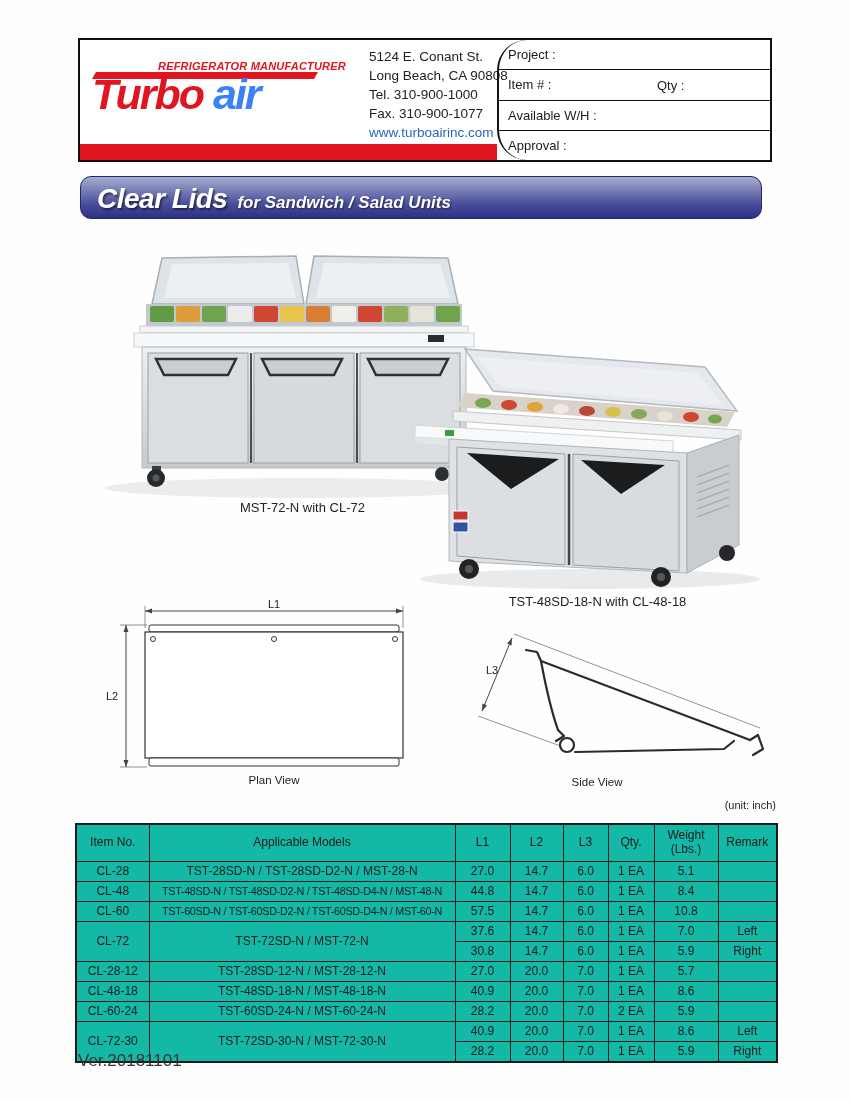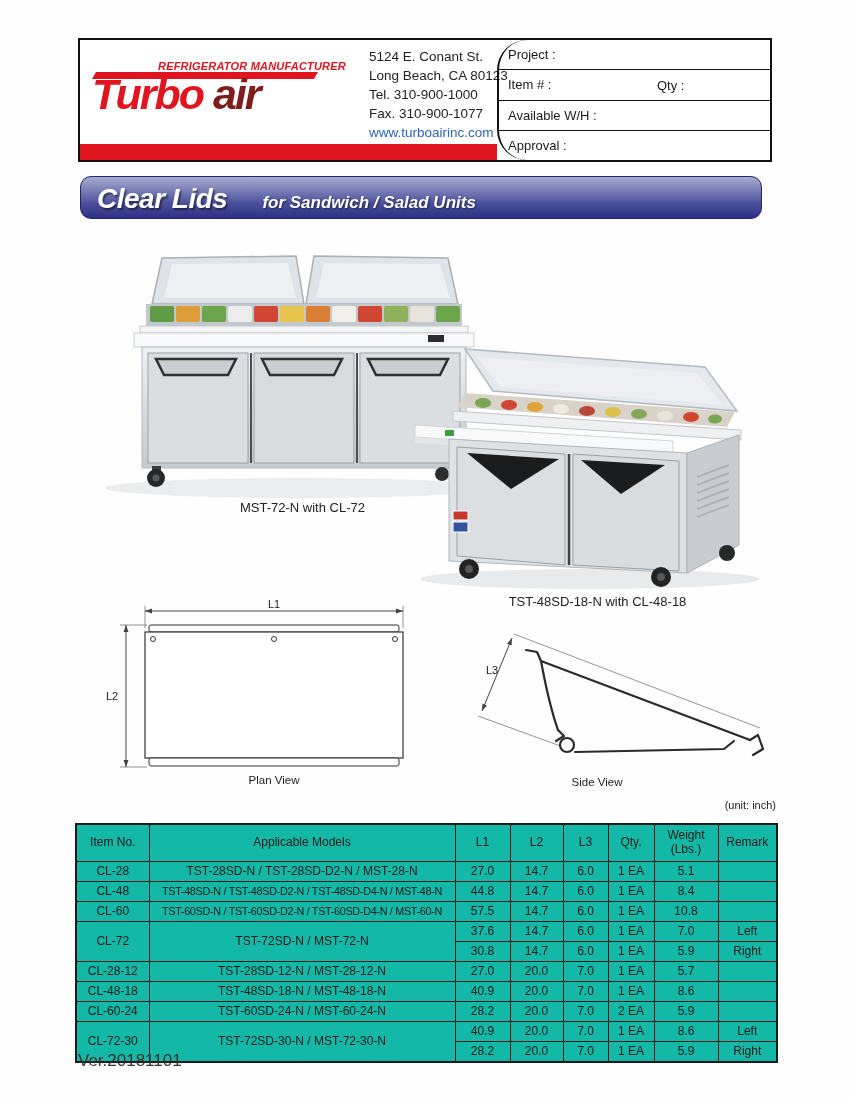--- a/index.html
+++ b/index.html
@@ -10,38 +10,38 @@
   .header-box{position:absolute;left:78px;top:38px;width:694px;height:124px;
               border:2px solid #111;box-sizing:border-box;background:#fff;}
   .logo-area{position:absolute;left:8px;top:2px;width:280px;height:100px;}
   .logo-top{position:absolute;left:70px;top:18px;font-size:11px;font-weight:bold;font-style:italic;
             color:#e1151f;letter-spacing:.2px;white-space:nowrap;}
   .logo-tbar{position:absolute;left:6px;top:30px;width:222px;height:7px;background:#e1151f;
              transform:skewX(-30deg);}
   .logo-main{position:absolute;left:4px;top:28px;font-size:43px;font-weight:bold;font-style:italic;
              letter-spacing:-2px;white-space:nowrap;}
   .logo-main .turbo{color:#e1151f;}
-  .logo-main .air{color:#7f1d1d;}
+  .logo-main .air{color:#3b82f6;}
   .logo-tagline{position:absolute;left:6px;top:82px;font-size:17px;color:#1c1c1c;
                 letter-spacing:-.2px;white-space:nowrap;}
   .address{position:absolute;left:289px;top:7px;font-size:13.5px;line-height:19px;color:#222;}
   .address a{color:#2b64bd;text-decoration:none;}
   .red-bar{position:absolute;left:0;bottom:0;width:417px;height:16px;background:#e1151f;}
   .form-col{position:absolute;right:0;top:0;width:273px;height:100%;border-left:2px solid #111;
             box-sizing:border-box;display:flex;flex-direction:column;border-radius:30px;}
   .form-row{flex:1;border-bottom:1px solid #111;display:flex;align-items:center;
             padding-left:9px;font-size:13px;position:relative;}
   .form-row:last-child{border-bottom:none;}
   .form-qty{position:absolute;left:158px;top:50%;transform:translateY(-50%);}
 
   
   .banner{position:absolute;left:80px;top:176px;width:682px;height:43px;border-radius:11px;
           background:linear-gradient(180deg,#a7accf 0%,#7d82b8 30%,#4a4f9b 65%,#2c3085 100%);
           border:1px solid #23266b;box-sizing:border-box;display:flex;align-items:baseline;
-          padding:6px 0 0 16px;gap:25px;}
+          padding:6px 0 0 16px;}
   .banner-title{font-size:28px;font-weight:bold;font-style:italic;color:#fff;
                 text-shadow:1.5px 1.5px 2px rgba(0,0,0,.5);letter-spacing:-.5px;}
   .banner-subtitle{font-size:17px;font-weight:bold;font-style:italic;color:#fff;margin-left:10px;
                    text-shadow:1px 1px 2px rgba(0,0,0,.5);}
 
   
   .photo-left{position:absolute;left:90px;top:242px;}
   .photo-right{position:absolute;left:405px;top:315px;}
   .caption{position:absolute;font-size:13px;color:#222;text-align:center;}
   .cap-left{left:95px;top:500px;width:415px;}
@@ -69,21 +69,21 @@
 <div class="page">
 
   <div class="header-box">
     <div class="logo-area">
       <div class="logo-top">REFRIGERATOR MANUFACTURER</div>
       <div class="logo-tbar"></div>
       <div class="logo-main"><span class="turbo">Turbo</span><span class="air"> air</span></div>
     </div>
     <div class="address">
       <div>5124 E. Conant St.</div>
-      <div>Long Beach, CA 80123</div>
+      <div>Long Beach, CA 90808</div>
       <div>Tel. 310-900-1000</div>
       <div>Fax. 310-900-1077</div>
       <div><a href="#">www.turboairinc.com</a></div>
     </div>
     <div class="red-bar"></div>
     <div class="form-col">
       <div class="form-row">
         <span>Project :</span>
       </div>
       <div class="form-row">

